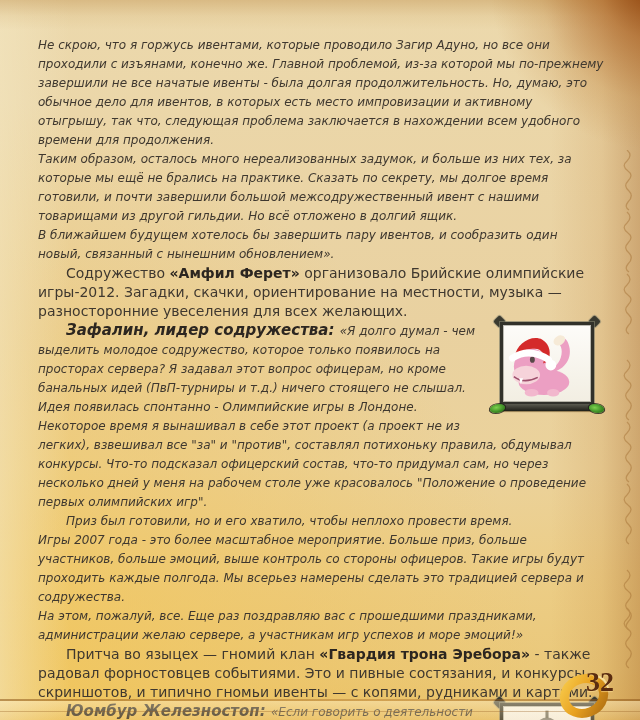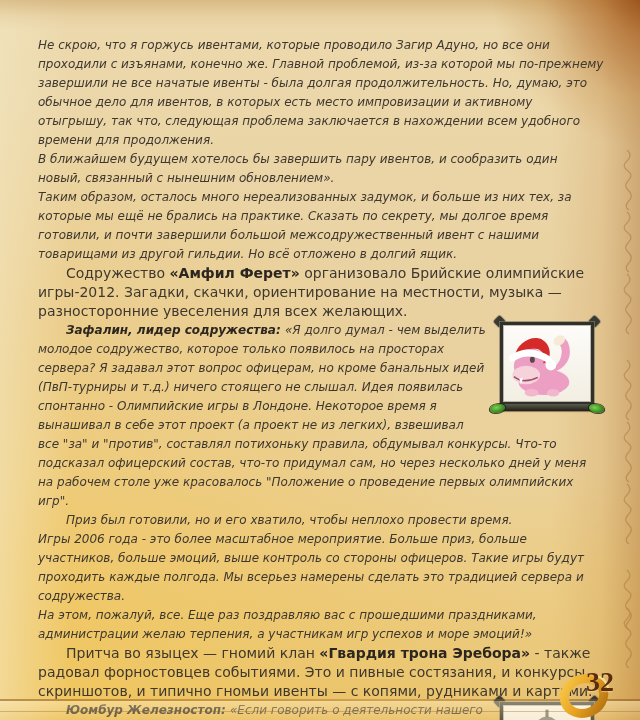--- a/index.html
+++ b/index.html
@@ -15,21 +15,21 @@
       linear-gradient(180deg, #ecd9ad 0%, #e9d1a0 45%, #ebd29b 65%, #eccd86 80%, #eac87a 93%, #e9c26b 100%);
     text-decoration: underline;
   }
   .content{position:absolute; left:38px; top:36px; width:566px; font-size:12px; line-height:19px;}
   .content p{margin:0;}
   .it{font-style:italic;}
   .indent{text-indent:28px;}
   .mt-lg{margin-top:14px;}
   .mt-md{margin-top:9px;}
   .name-bold{font-weight:bold; color:#2c2620;}
-  .lead{font-weight:bold; font-style:italic; font-size:12px; color:#2c2620;}
+  .lead{font-weight:bold; font-style:italic; font-size:15px; color:#2c2620;}
   .reg{font-style:normal; font-size:14px;}
 
   
   .pic{position:relative; float:right; width:94px; height:92px; margin:1px 10px 6px 13px;}
   .frame{position:absolute; left:0; right:0; top:0; bottom:9px;
     background:linear-gradient(#fdfcf9,#f2eee2);
     border:3px solid #31312a;
     box-shadow:0 0 0 1px rgba(125,125,105,0.65), inset 0 0 0 1px rgba(70,70,55,0.35);}
   .frame svg{display:block; width:100%; height:100%;}
   .bar{position:absolute; left:-5px; right:-5px; bottom:3px; height:7px; border-radius:3px;
@@ -61,22 +61,22 @@
     text-shadow:0 1px 1px rgba(255,225,150,0.6);margin-left:24px;}
 </style>
 </head>
 <body>
 
 <div class="page">
 
   <div class="content">
 
     <p class="it">Не скрою, что я горжусь ивентами, которые проводило Загир Адуно, но все они проходили с изъянами, конечно же. Главной проблемой, из-за которой мы по-прежнему завершили не все начатые ивенты - была долгая продолжительность. Но, думаю, это обычное дело для ивентов, в которых есть место импровизации и активному отыгрышу, так что, следующая проблема заключается в нахождении всем удобного времени для продолжения.</p>
+    <p class="it">Таким образом, осталось много нереализованных задумок, и больше из них тех, за которые мы ещё не брались на практике. Сказать по секрету, мы долгое время готовили, и почти завершили большой межсодружественный ивент с нашими товарищами из другой гильдии. Но всё отложено в долгий ящик.</p>
     <p class="it">В ближайшем будущем хотелось бы завершить пару ивентов, и сообразить один новый, связанный с нынешним обновлением».</p>
-    <p class="it">Таким образом, осталось много нереализованных задумок, и больше из них тех, за которые мы ещё не брались на практике. Сказать по секрету, мы долгое время готовили, и почти завершили большой межсодружественный ивент с нашими товарищами из другой гильдии. Но всё отложено в долгий ящик.</p>
 
     <p class="reg indent mt-lg"><span>Содружество </span><span class="name-bold">«Амфил Ферет»</span><span> организовало Брийские олимпийские игры-2012. Загадки, скачки, ориентирование на местности, музыка — разносторонние увеселения для всех желающих.</span></p>
 
     <p class="it indent mt-md">
       <span class="pic">
         <span class="knob l"></span>
         <span class="knob r"></span>
         <span class="frame">
           <svg viewBox="0 0 100 100">
             <ellipse cx="46" cy="74" rx="33" ry="17" fill="#ec9fc3"></ellipse>
@@ -93,22 +93,22 @@
             <path d="M5,43 Q27,29 52,45" fill="none" stroke="#ffffff" stroke-width="9" stroke-linecap="round"></path>
             <circle cx="55" cy="52" r="7" fill="#ffffff"></circle>
           </svg>
         </span>
         <span class="bar"></span>
         <span class="gem l"></span>
         <span class="gem r"></span>
       </span><span class="lead">Зафалин, лидер содружества: </span><span>«Я долго думал - чем выделить молодое содружество, которое только появилось на просторах сервера? Я задавал этот вопрос офицерам, но кроме банальных идей (ПвП-турниры и т.д.) ничего стоящего не слышал. Идея появилась спонтанно - Олимпийские игры в Лондоне. Некоторое время я вынашивал в себе этот проект (а проект не из легких), взвешивал все "за" и "против", составлял потихоньку правила, обдумывал конкурсы. Что-то подсказал офицерский состав, что-то придумал сам, но через несколько дней у меня на рабочем столе уже красовалось "Положение о проведение первых олимпийских игр".</span>
     </p>
     <p class="it indent">Приз был готовили, но и его хватило, чтобы неплохо провести время.</p>
-    <p class="it">Игры 2006 года - это более масштабное мероприятие. Больше приз, больше участников, больше эмоций, выше контроль со стороны офицеров. Такие игры будут проходить каждые полгода. Мы всерьез намерены сделать это традицией сервера и содружества.</p>
-    <p class="it">На этом, пожалуй, все. Еще раз поздравляю вас с прошедшими праздниками, администрации желаю терпения, а участникам игр успехов и море эмоций!»</p>
+    <p class="it">Игры 2007 года - это более масштабное мероприятие. Больше приз, больше участников, больше эмоций, выше контроль со стороны офицеров. Такие игры будут проходить каждые полгода. Мы всерьез намерены сделать это традицией сервера и содружества.</p>
+    <p class="it">На этом, пожалуй, все. Еще раз поздравляю вас с прошедшими праздниками, администрации желаю сервере, а участникам игр успехов и море эмоций!»</p>
 
     <p class="reg indent mt-lg"><span>Притча во языцех — гномий клан </span><span class="name-bold">«Гвардия трона Эребора»</span><span> - также радовал форностовцев событиями. Это и пивные состязания, и конкурсы скриншотов, и типично гномьи ивенты — с копями, рудниками и картами.</span></p>
 
     <p class="it indent mt-md">
       <span class="pic">
         <span class="knob l"></span>
         <span class="knob r"></span>
         <span class="frame">
           <svg viewBox="0 0 100 100">
             <path d="M36,22 Q50,8 64,22 L62,30 L38,30 Z" fill="#8e8e8a"></path>

